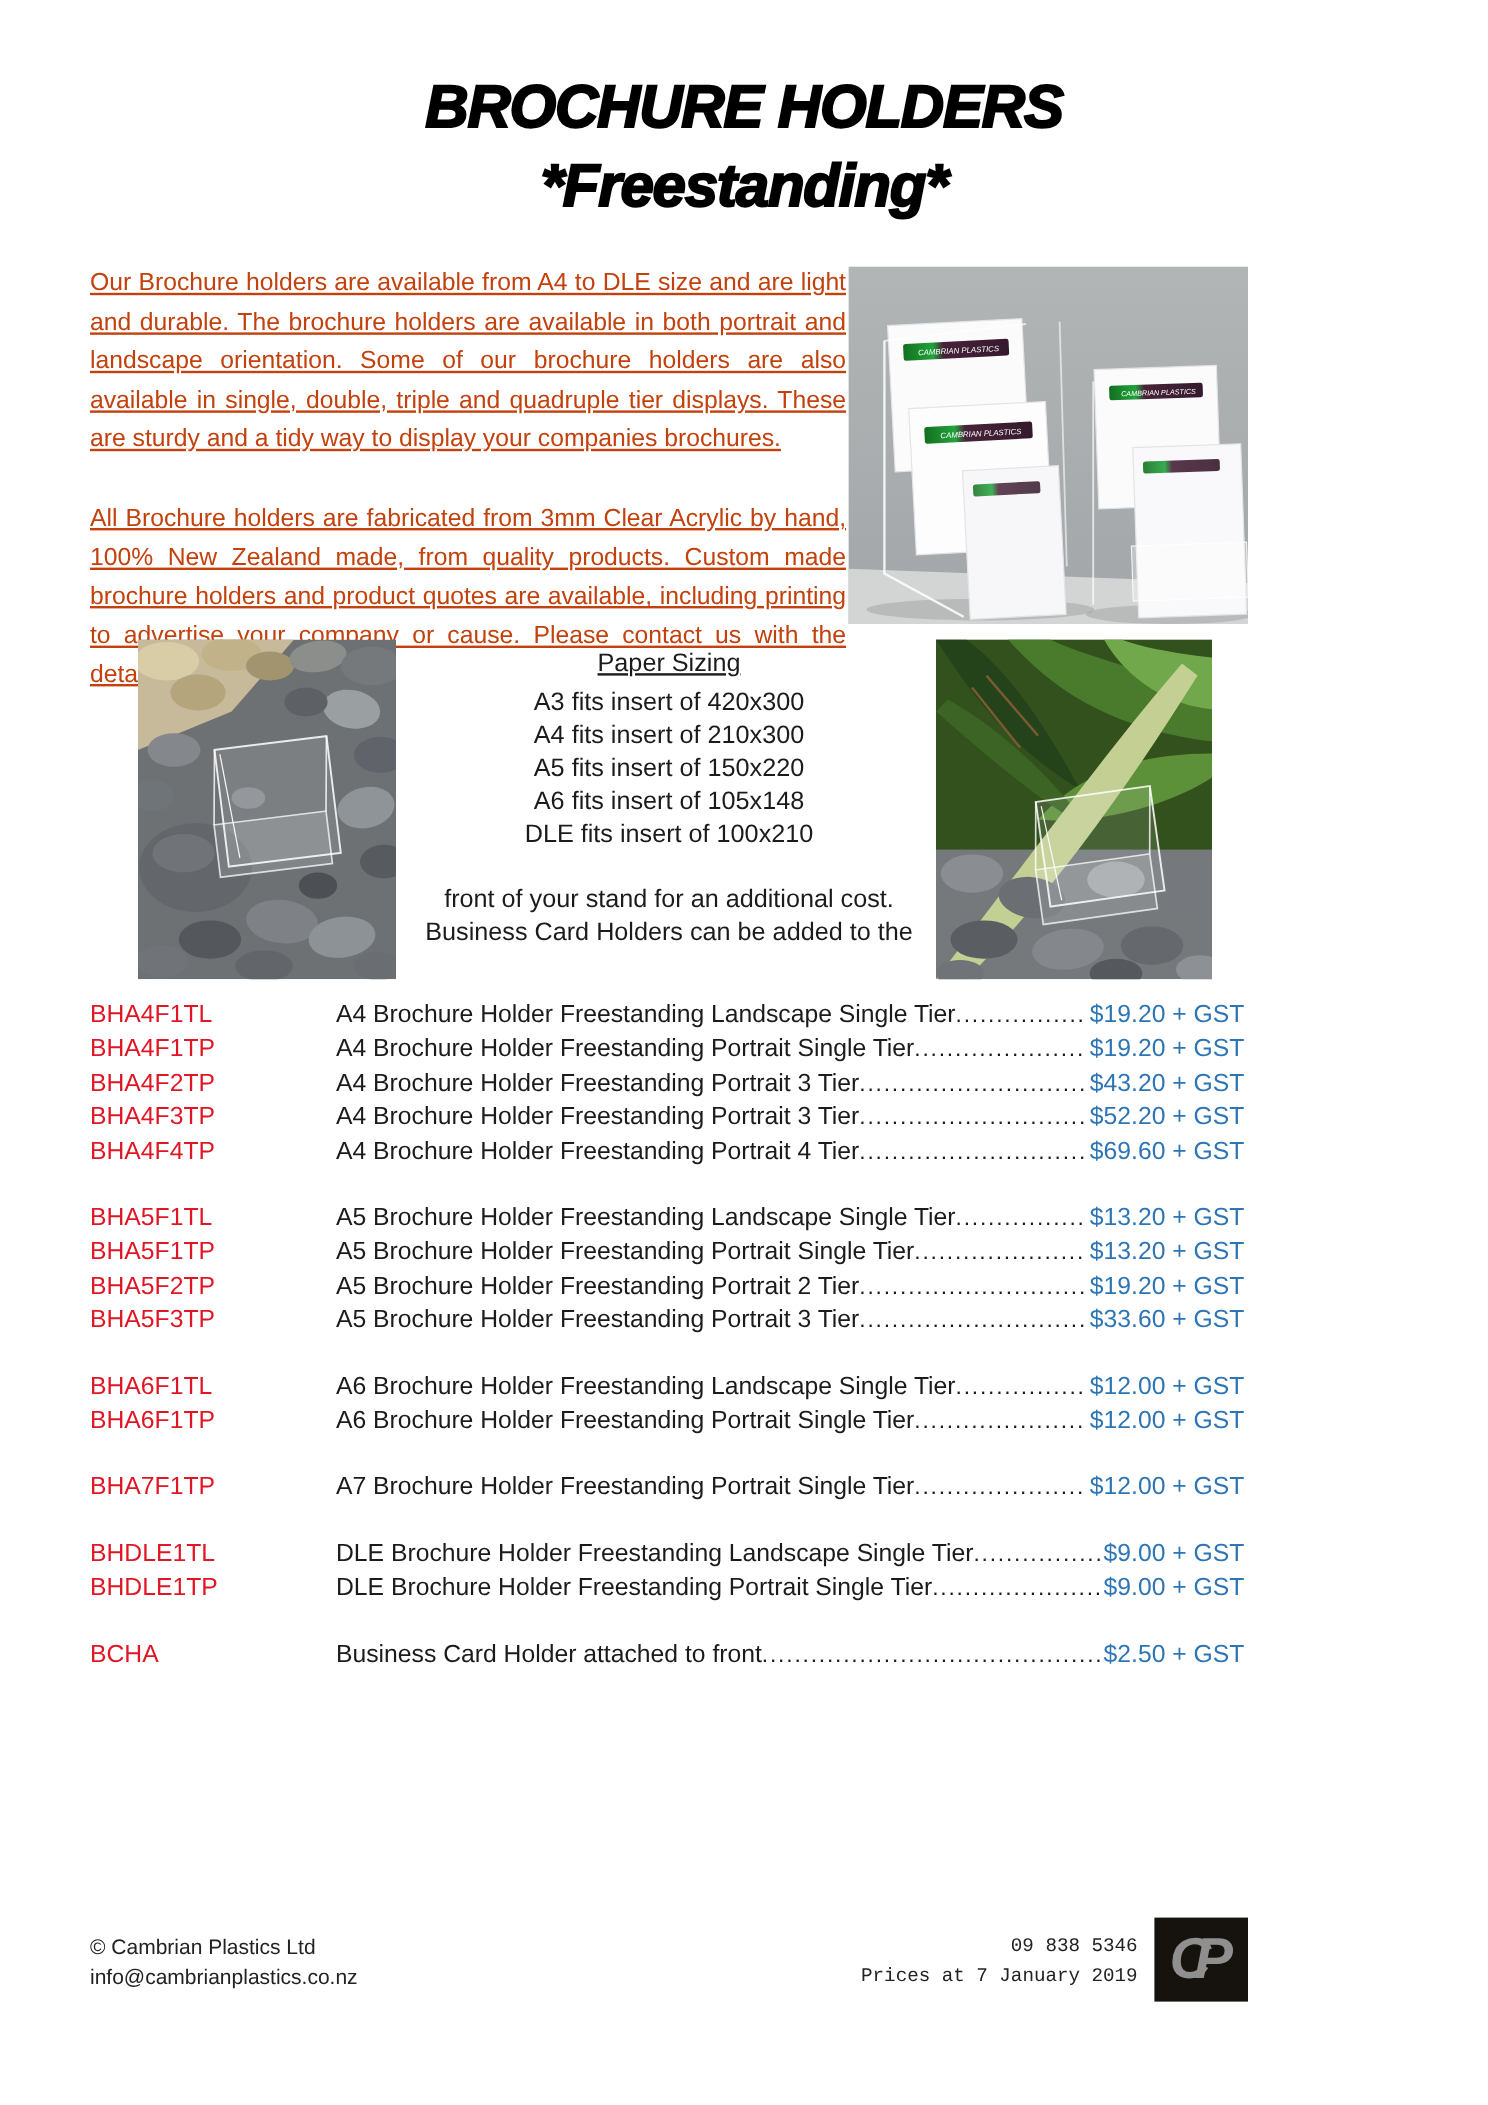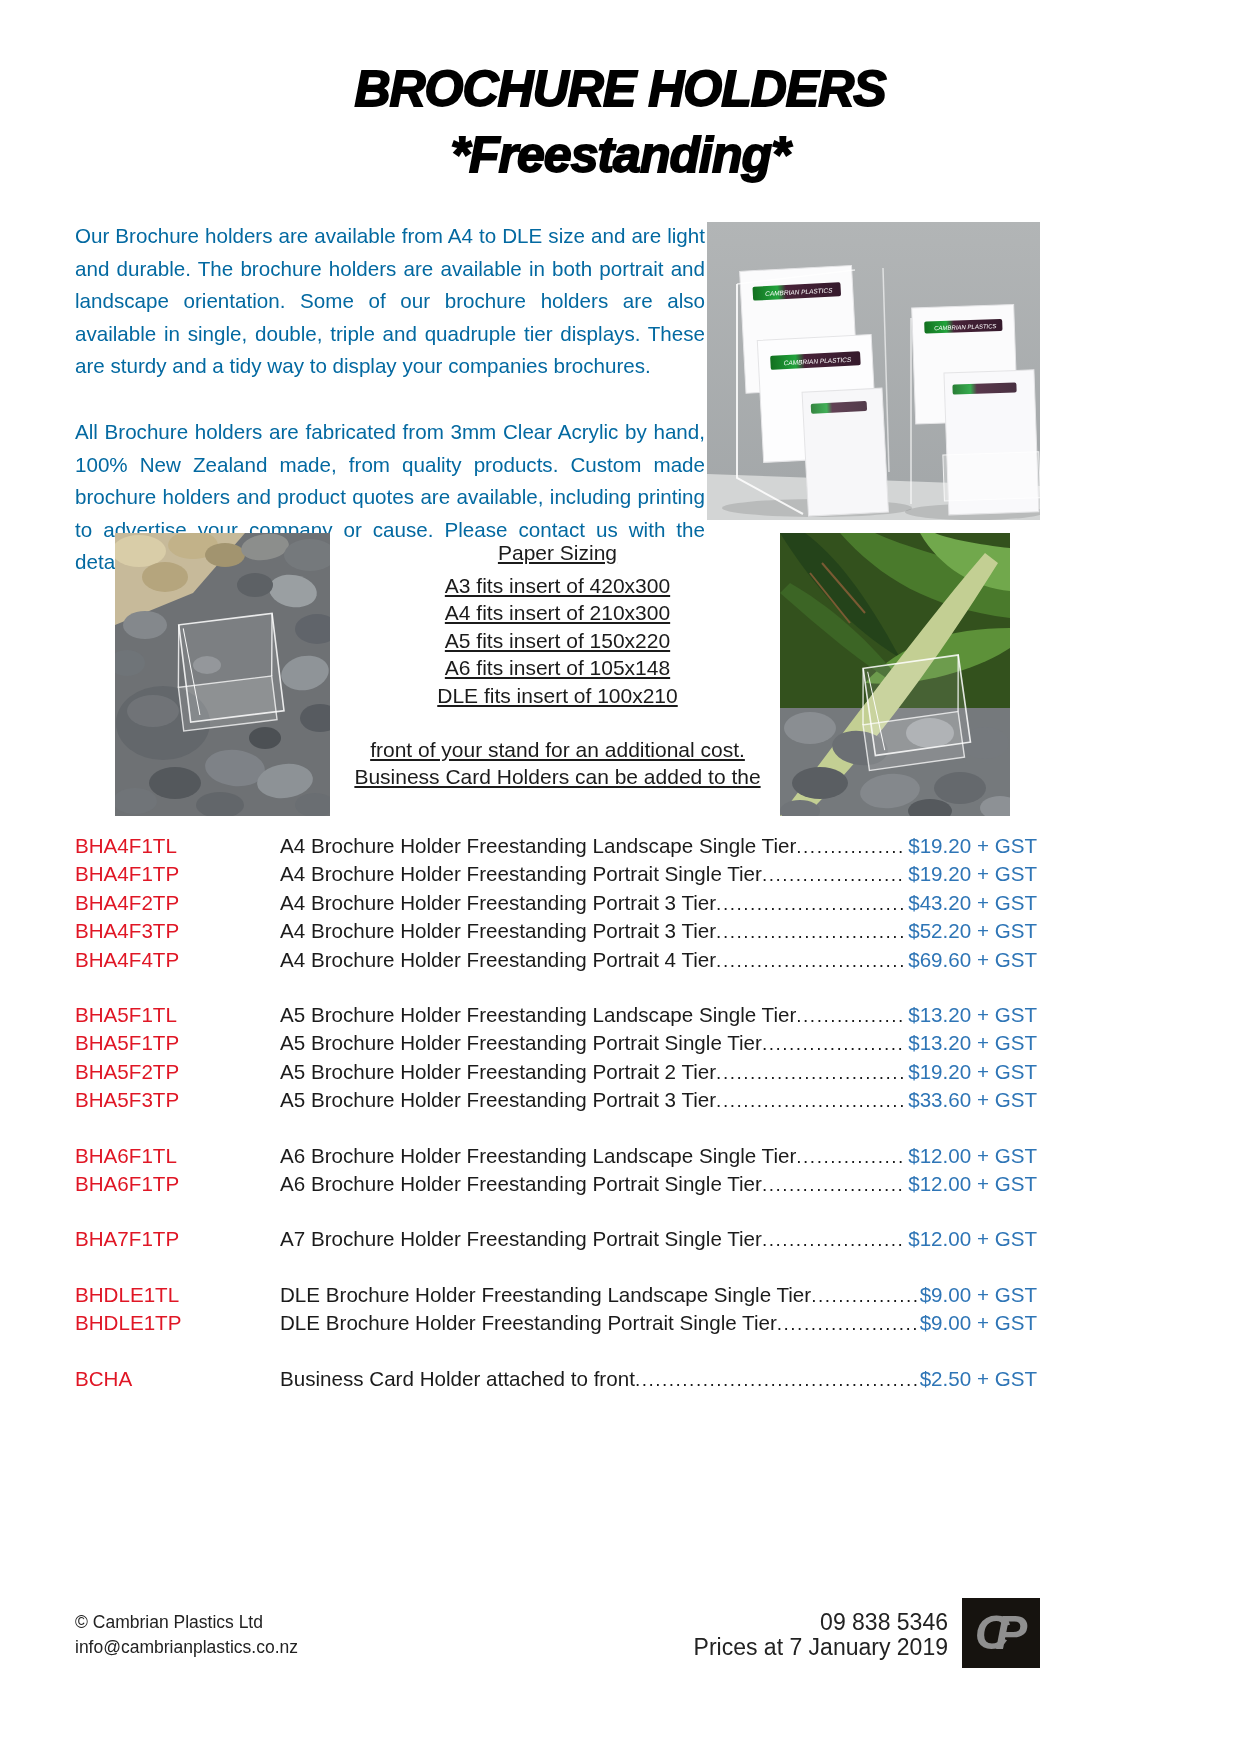--- a/index.html
+++ b/index.html
@@ -11,47 +11,47 @@
   
   .title {
     position:absolute; top:56px; left:0; width:100%;
     text-align:center; font-style:italic; font-weight:bold;
     font-size:50px; line-height:66px; letter-spacing:-1px; color:#000;
     -webkit-text-stroke:1.8px #000;
   }
 
   
   .intro-row { position:absolute; top:220px; left:75px; width:965px; height:300px; }
-  .intro-text { width:630px; font-size:20.6px; line-height:32.6px; text-align:justify; color:#0369a1; }
+  .intro-text { width:630px; font-size:20.6px; line-height:32.6px; text-align:justify; color:#c2410c;text-decoration:underline; }
   .intro-text p { margin:0 0 33px 0; }
   .photo-display { position:absolute; top:2px; right:0; width:333px; height:298px; }
 
   
   .sizing-row { position:absolute; top:533px; left:75px; width:965px; height:285px; }
   .photo-pebbles { position:absolute; left:40px; top:0; width:215px; height:283px; }
   .photo-plants  { position:absolute; right:30px; top:0; width:230px; height:283px; }
   .sizing-center { position:absolute; left:255px; top:6px; width:455px; text-align:center;
-                   font-size:21px; line-height:27.6px;text-decoration:underline; }
+                   font-size:21px; line-height:27.6px; }
   .sizing-heading { text-decoration:underline; margin-bottom:5px; }
   .sizing-note { margin-top:26px; }
 
   
   .price-list { position:absolute; top:832px; left:75px; width:962px; font-size:20.6px; }
   .price-group { margin-bottom:27px; }
   .price-row { display:flex; align-items:baseline; line-height:27.4px; white-space:nowrap; }
   .code-cell { display:flex; align-items:flex-start; min-width:205px; max-width:205px; color:var(--code-red,#e01625);flex-direction:column; }
   .leader { flex:1 1 0; overflow:hidden; white-space:nowrap; min-width:8px; color:#1b1b1b; }
   .leader::after { content:"....................................................................................................................................."; letter-spacing:1.5px; font-size:19px; }
   .desc { color:#1b1b1b; }
   .price { color:var(--price-blue,#2e75b6); margin-left:3px; }
 
   
   .footer { position:absolute; top:1598px; left:75px; width:965px; display:flex; align-items:flex-start; }
   .footer-left { font-size:17.5px; line-height:25px; color:#222; padding-top:12px; }
-  .footer-right { margin-left:auto; text-align:right; font-size:23px; line-height:25px; color:#222; padding-top:12px; margin-right:14px; }
+  .footer-right { margin-left:auto; text-align:right; font-size:16px; line-height:25px; color:#222; padding-top:12px; margin-right:14px;font-family:Liberation Mono, monospace; }
   .logo-box {
     width:78px; height:70px; background:#16130f; display:flex; align-items:center; justify-content:center;
     font-style:italic; font-weight:bold; font-size:48px; color:#8f8f8f; line-height:1;
   }
   .logo-box .lp { margin-left:-14px; }
 </style>
 </head>
 <body>
 
 <div class="page">

